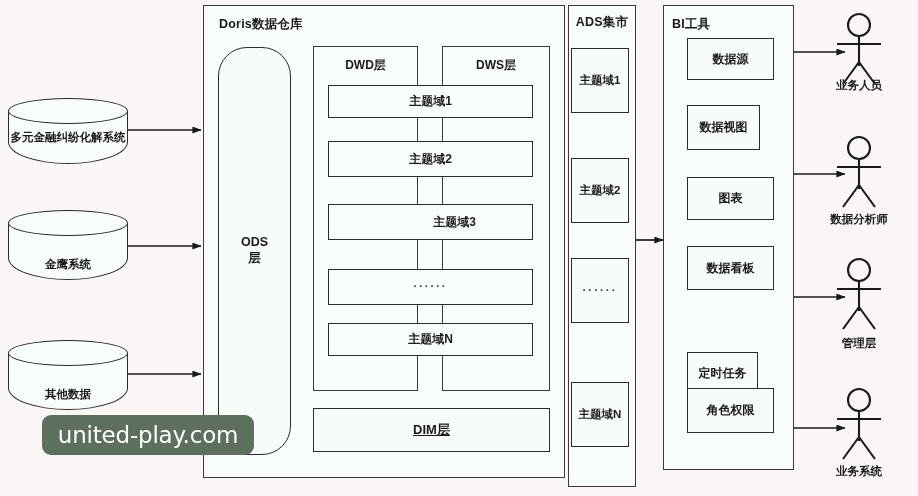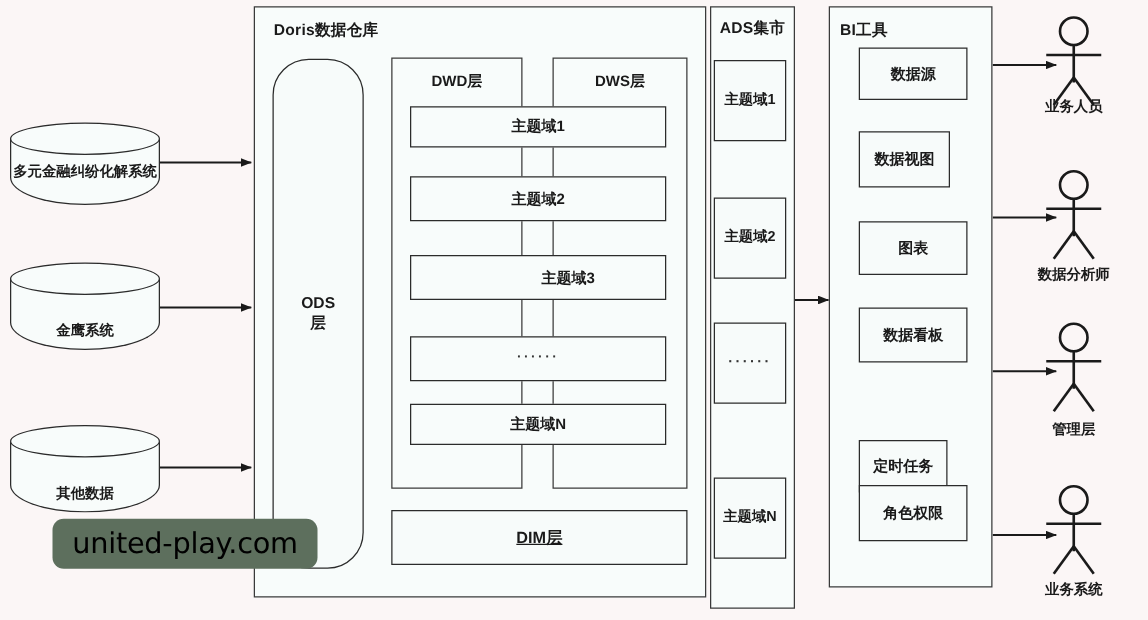--- a/index.html
+++ b/index.html
@@ -123,21 +123,21 @@
     width: 212px;
     height: 40px;
     background: #5d6f5d;
     border-radius: 9px;
     display: flex;
     align-items: center;
     justify-content: center;
     z-index: 40;
   }
   .watermark span {
-    color: #000000;
+    color: #ffffff;
     font-size: 23px;
     font-family: "DejaVu Sans", sans-serif;
     letter-spacing: -0.2px;
   }
 </style>
 </head>
 <body>
 
 <div id="canvas">
 

